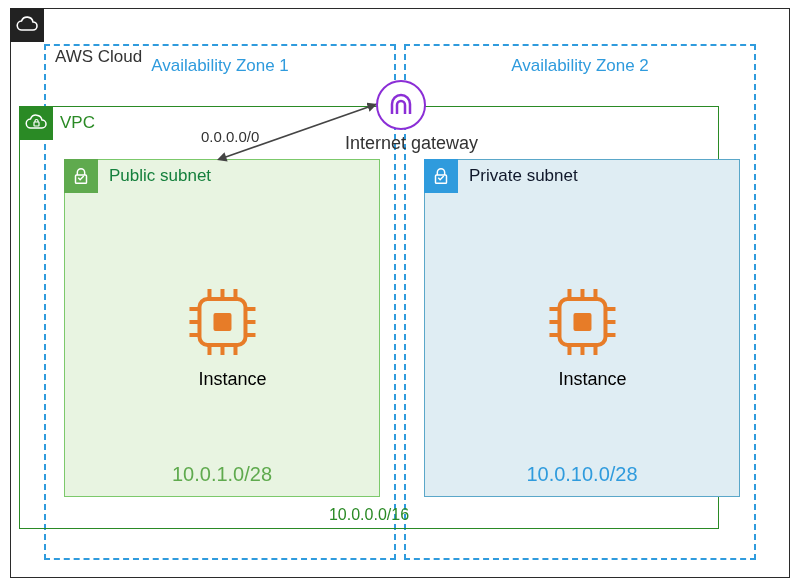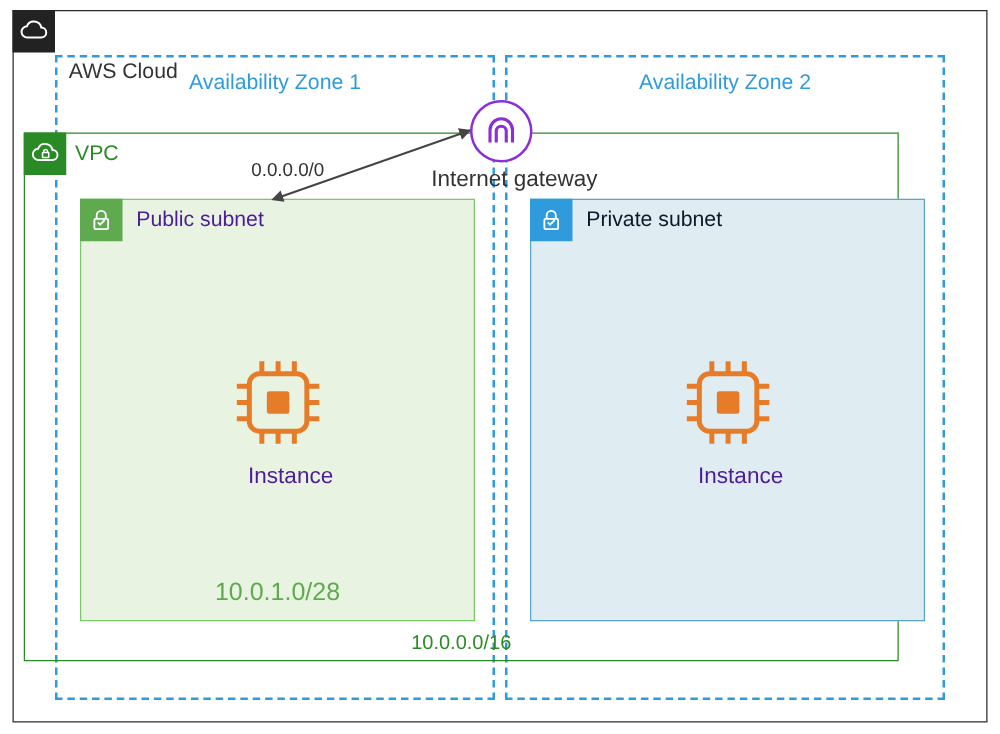--- a/index.html
+++ b/index.html
@@ -102,42 +102,42 @@
     width: 34px; height: 34px;
     display: flex; align-items: center; justify-content: center;
   }
   .subnet.public .subnet-badge { background: #5faa4e; }
   .subnet.private .subnet-badge { background: #2f9bdd; }
   .subnet-title {
     position: absolute;
     left: 44px; top: 6px;
     font-size: 17px;
   }
-  .subnet.public .subnet-title { color: #4c1d95; }
+  .subnet.public .subnet-title { color: #15803d; }
   .subnet.private .subnet-title { color: #0f172a; }
   .subnet-cidr {
     position: absolute;
     bottom: 10px;
     width: 100%;
     text-align: center;
     font-size: 20px;
   }
   .subnet.public .subnet-cidr { color: #5faa4e; }
   .subnet.private .subnet-cidr { color: #2f9bdd; }
 
   .instance {
     position: absolute;
     left: 50%;
     top: 125px;
     transform: translateX(-50%);
     text-align: center;
   }
   .instance-label {
     margin-top: 6px;
-    color: #4c1d95;
+    color: #000000;
     font-size: 18px;
     margin-left: 21px;
   }
 
   .igw {
     position: absolute;
     left: 376px;
     top: 80px;
     width: 50px;
     height: 50px;
@@ -258,20 +258,21 @@
           <line x1="14" y1="24" x2="4" y2="24"></line>
             <line x1="14" y1="37" x2="4" y2="37"></line>
             <line x1="14" y1="50" x2="4" y2="50"></line>
           <line x1="60" y1="24" x2="70" y2="24"></line>
             <line x1="60" y1="37" x2="70" y2="37"></line>
             <line x1="60" y1="50" x2="70" y2="50"></line>
         </g>
       </svg>
       <div class="instance-label">Instance</div>
     </div>
+    <div class="subnet-cidr">10.0.10.0/28</div>
   </div>
 
   <div class="vpc-cidr">10.0.0.0/16</div>
 </div>
 
 <div class="igw">
   <svg class="gate-svg" viewBox="0 0 26 26">
     <path d="M4 22V12a9 9 0 0 1 18 0v10" fill="none" stroke="#8b2ed6" stroke-width="2.5"></path>
     <path d="M9 22V13a4 4 0 0 1 8 0v9" fill="none" stroke="#8b2ed6" stroke-width="2.5"></path>
   </svg>

